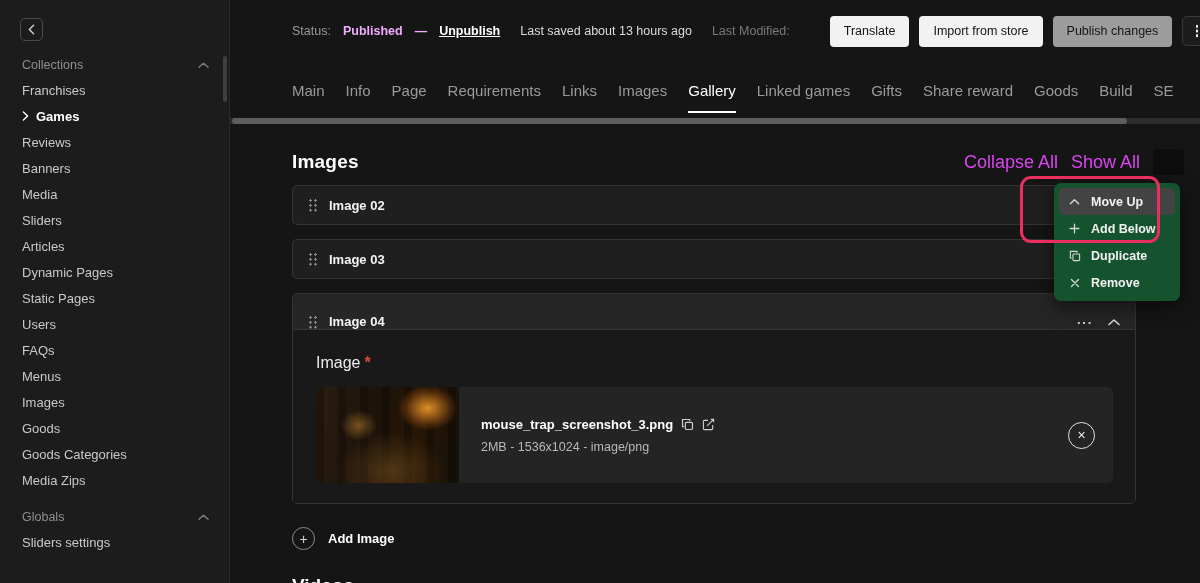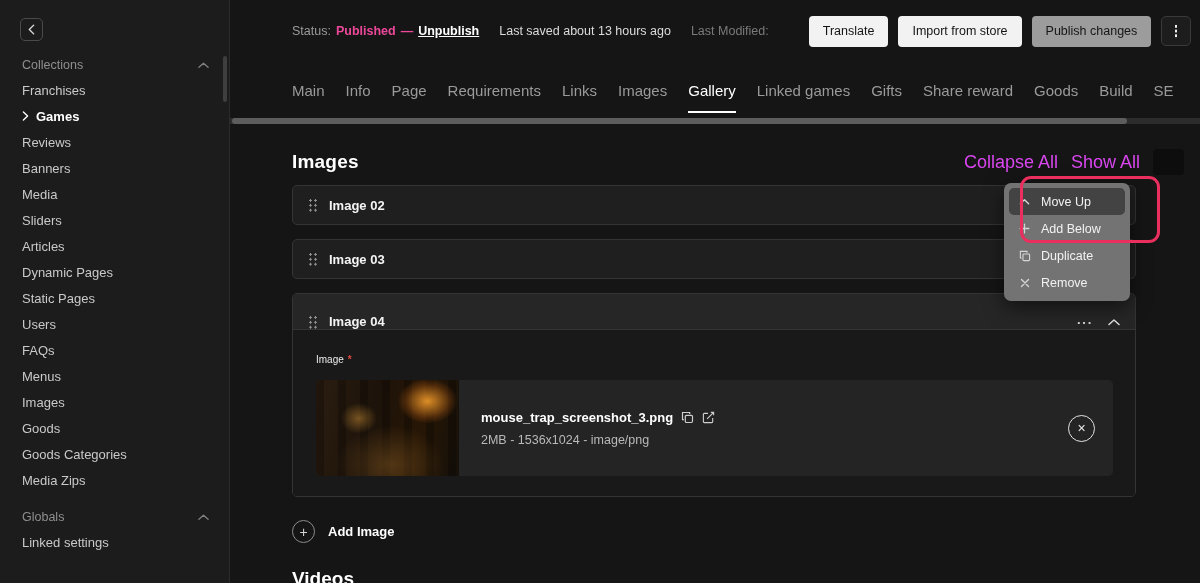--- a/index.html
+++ b/index.html
@@ -17,22 +17,22 @@
   .chev-r { flex:none; }
   .side-scroll { position:absolute; top:56px; right:2px; width:4px; height:46px; background:#3f3f3f; border-radius:2px; }
 
   
   .main { position:absolute; left:230px; top:0; width:970px; height:583px; }
 
   
   .topbar { height:62px; display:flex; align-items:center; padding:0 66px 0 62px; font-size:12.5px; gap:20px; white-space:nowrap; }
   .muted { color:#9a9a9a; }
   .dim { color:#7a7a7a; }
-  .strong { color:#ec4899; font-weight:bold; }
-  .status-group { display:flex; gap:5px; align-items:center; }
+  .strong { color:#f0abfc; font-weight:bold; }
+  .status-group { display:flex; gap:12px; align-items:center; }
   .unpublish { color:#fff; font-weight:bold; text-decoration:underline; cursor:pointer; }
   .saved { color:#dcdcdc; }
   .created { display:flex; gap:5px; max-width:60px; overflow:hidden; }
   .top-actions { margin-left:auto; display:flex; gap:10px; align-items:center; }
   .btn { height:31px; padding:0 14px; border:none; border-radius:4px; font-size:12.5px; font-family:inherit; cursor:pointer; font-weight:500; }
   .btn.light { background:#f2f2f2; color:#141414; }
   .btn.gray { background:#9c9c9c; color:#161616; }
   .kebab { width:30px; height:30px; background:#1d1d1d; border:1px solid #3a3a3a; border-radius:5px; display:flex; align-items:center; justify-content:center; cursor:pointer; }
   .kebab-dots { width:4px; height:14px; background-image:radial-gradient(circle,#ededed 1.1px,transparent 1.4px); background-size:4px 4.7px; }
 
@@ -56,21 +56,21 @@
   .g-row { height:40px; background:#1f1f1f; border:1px solid #343434; border-radius:5px; display:flex; align-items:center; padding:0 15px; margin-bottom:14px; cursor:pointer; }
   .handle { width:10px; height:14px; flex:none; background-image:radial-gradient(circle,#909090 1.1px,transparent 1.35px); background-size:5px 4.9px; margin-right:11px; cursor:grab; }
   .row-label { font-size:13px; font-weight:bold; color:#f4f4f4; }
 
   .g-expanded { border:1px solid #343434; border-radius:5px; overflow:hidden; }
   .exp-header { height:36px; background:#262626; display:flex; align-items:flex-end; padding:0 15px; border-bottom:1px solid #343434; cursor:pointer; }
   .exp-actions { margin-left:auto; display:flex; align-items:center; gap:15px; color:#d8d8d8; }
   .dots3 { font-size:13px; font-weight:bold; letter-spacing:1px; cursor:pointer; line-height:1; }
   .chev-up { cursor:pointer; display:flex; color:#e0e0e0; }
   .exp-body { background:#191919; padding:24px 22px 20px 23px; }
-  .field-label { font-size:10px; color:#ececec; display:flex; gap:4px; }
+  .field-label { font-size:16px; color:#ececec; display:flex; gap:4px; }
   .req { font-weight:bold; }
   .file-card { margin-top:15px; height:96px; background:#242424; border-radius:5px; display:flex; align-items:center; overflow:hidden; padding-right:18px; }
   .thumb { width:143px; height:96px; flex:none; cursor:pointer;
     background:
       radial-gradient(40px 30px at 78% 22%, rgba(255,165,45,.85), rgba(185,95,22,.3) 55%, transparent 75%),
       radial-gradient(26px 22px at 30% 40%, rgba(205,145,55,.5), transparent 70%),
       radial-gradient(70px 50px at 52% 88%, rgba(130,88,34,.5), transparent 78%),
       repeating-linear-gradient(90deg, rgba(0,0,0,.25) 0 8px, transparent 8px 22px),
       linear-gradient(100deg, #2b1d10 0%, #1d130a 40%, #271605 70%, #16110a 100%);
   }
@@ -80,21 +80,21 @@
   .mini-icon { color:#cfcfcf; display:flex; cursor:pointer; }
   .file-meta { margin-top:8px; font-size:12.5px; color:#b9b9b9; }
   .remove-file { margin-left:auto; width:27px; height:27px; border-radius:50%; border:1.5px solid #e3e3e3; background:none; color:#eaeaea; font-size:14px; display:flex; align-items:center; justify-content:center; cursor:pointer; line-height:1; }
 
   .add-image { margin-top:23px; display:flex; align-items:center; gap:13px; background:none; border:none; color:#fff; cursor:pointer; font-family:inherit; }
   .plus-circle { width:23px; height:23px; border:1px solid #8c8c8c; border-radius:50%; color:#d6d6d6; font-size:14px; display:flex; align-items:center; justify-content:center; line-height:1; }
   .add-label { font-size:13px; font-weight:bold; }
   .videos-heading { margin-top:25px; font-size:19px; color:#fff; }
 
   
-  #context-menu { position:absolute; left:774px; top:183px; width:126px; background:#737373; border-radius:7px; padding:5px; box-shadow:0 6px 20px rgba(0,0,0,.55); z-index:20; }
+  #context-menu { position:absolute; left:824px; top:183px; width:126px; background:#14532d; border-radius:7px; padding:5px; box-shadow:0 6px 20px rgba(0,0,0,.55); z-index:20;font-weight:bold; }
   .menu-item { height:27px; display:flex; align-items:center; gap:10px; padding:0 9px; border-radius:5px; font-size:12.5px; color:#f2f2f2; cursor:pointer; }
   .menu-item.highlighted { background:#434343; }
   .menu-icon { width:13px; display:flex; justify-content:center; color:#d6d6d6; }
   .annotation { position:absolute; left:790px; top:176px; width:140px; height:67px; border:3px solid #ea2f5e; border-radius:11px; z-index:21; pointer-events:none; }
 </style>
 </head>
 <body>
 
 <aside class="sidebar">
   <button class="back-btn">
@@ -171,21 +171,21 @@
     <div class="side-head">
       <span>Globals</span>
       <span class="chev">
           <svg viewBox="0 0 12 7" width="11" height="7">
             <path d="M1 5.5L6 1l5 4.5" fill="none" stroke="currentColor" stroke-width="1.4" stroke-linecap="round" stroke-linejoin="round"></path>
           </svg>
         </span>
     </div>
     <div class="side-list">
         <div class="side-item">
-          <span>Linked settings</span>
+          <span>Sliders settings</span>
         </div>
       </div>
   </div>
 
   <div class="side-scroll"></div>
 </aside>
 
 <div class="main">
 
   <header class="topbar">

